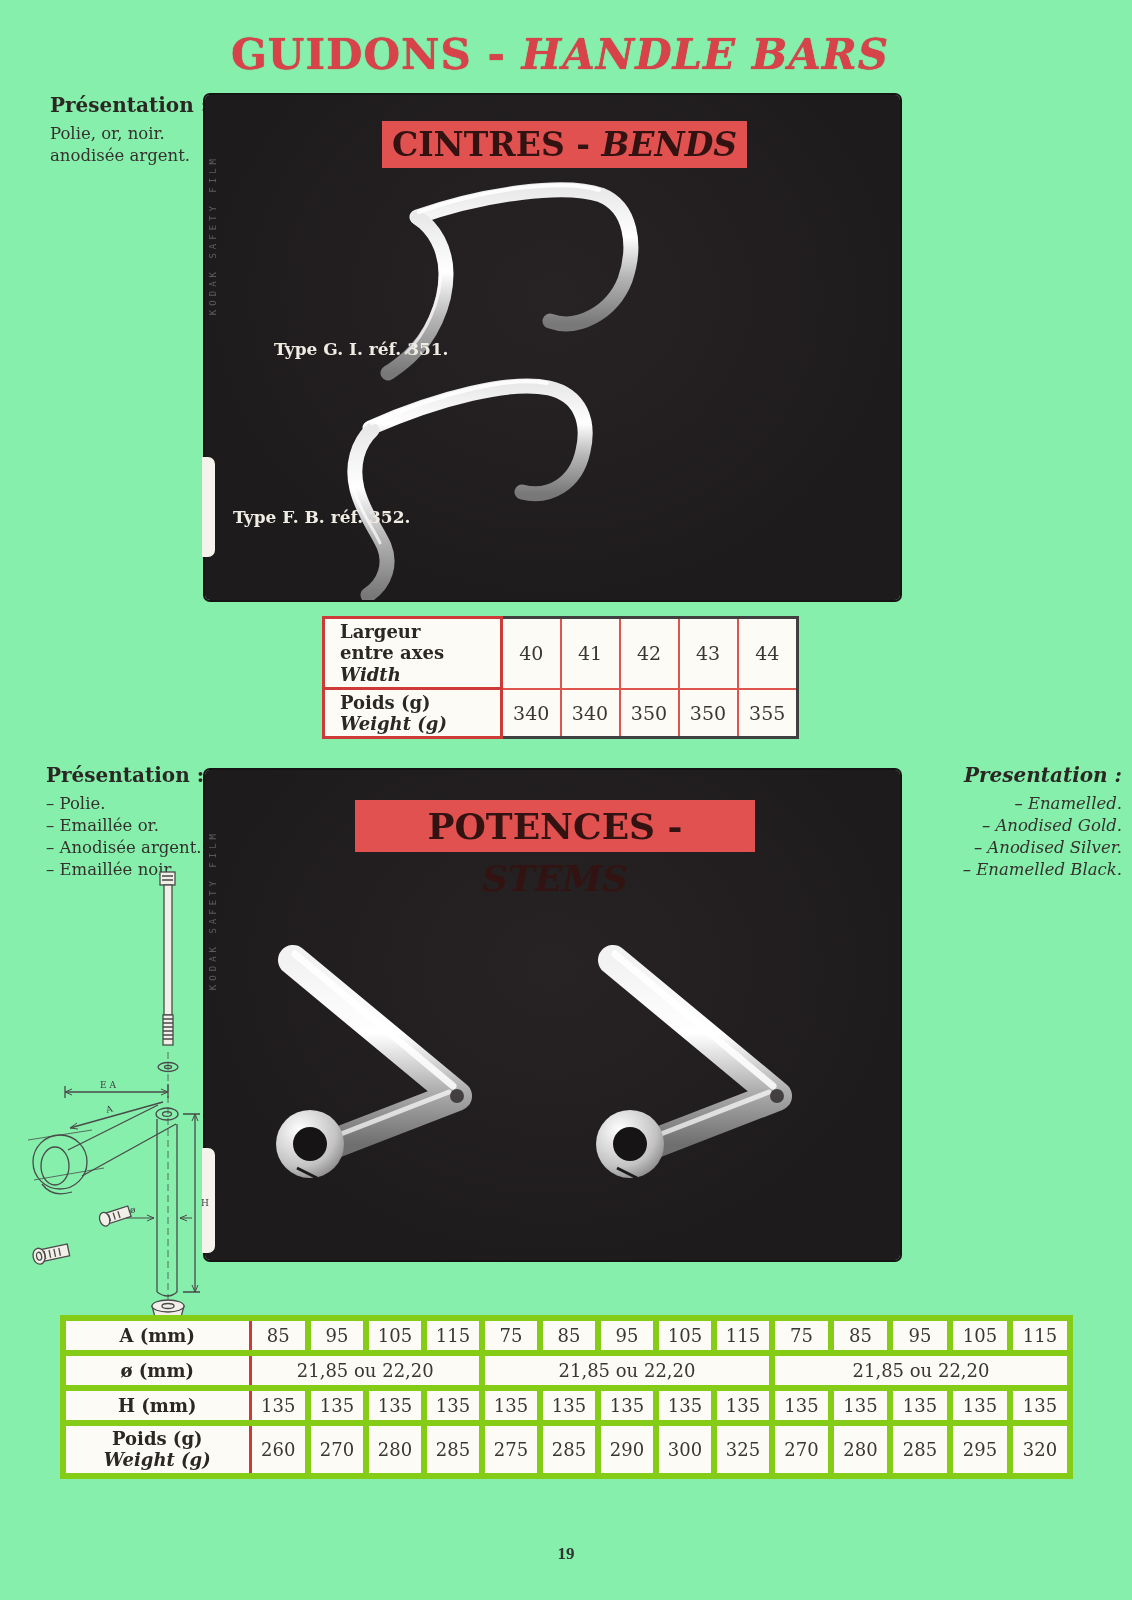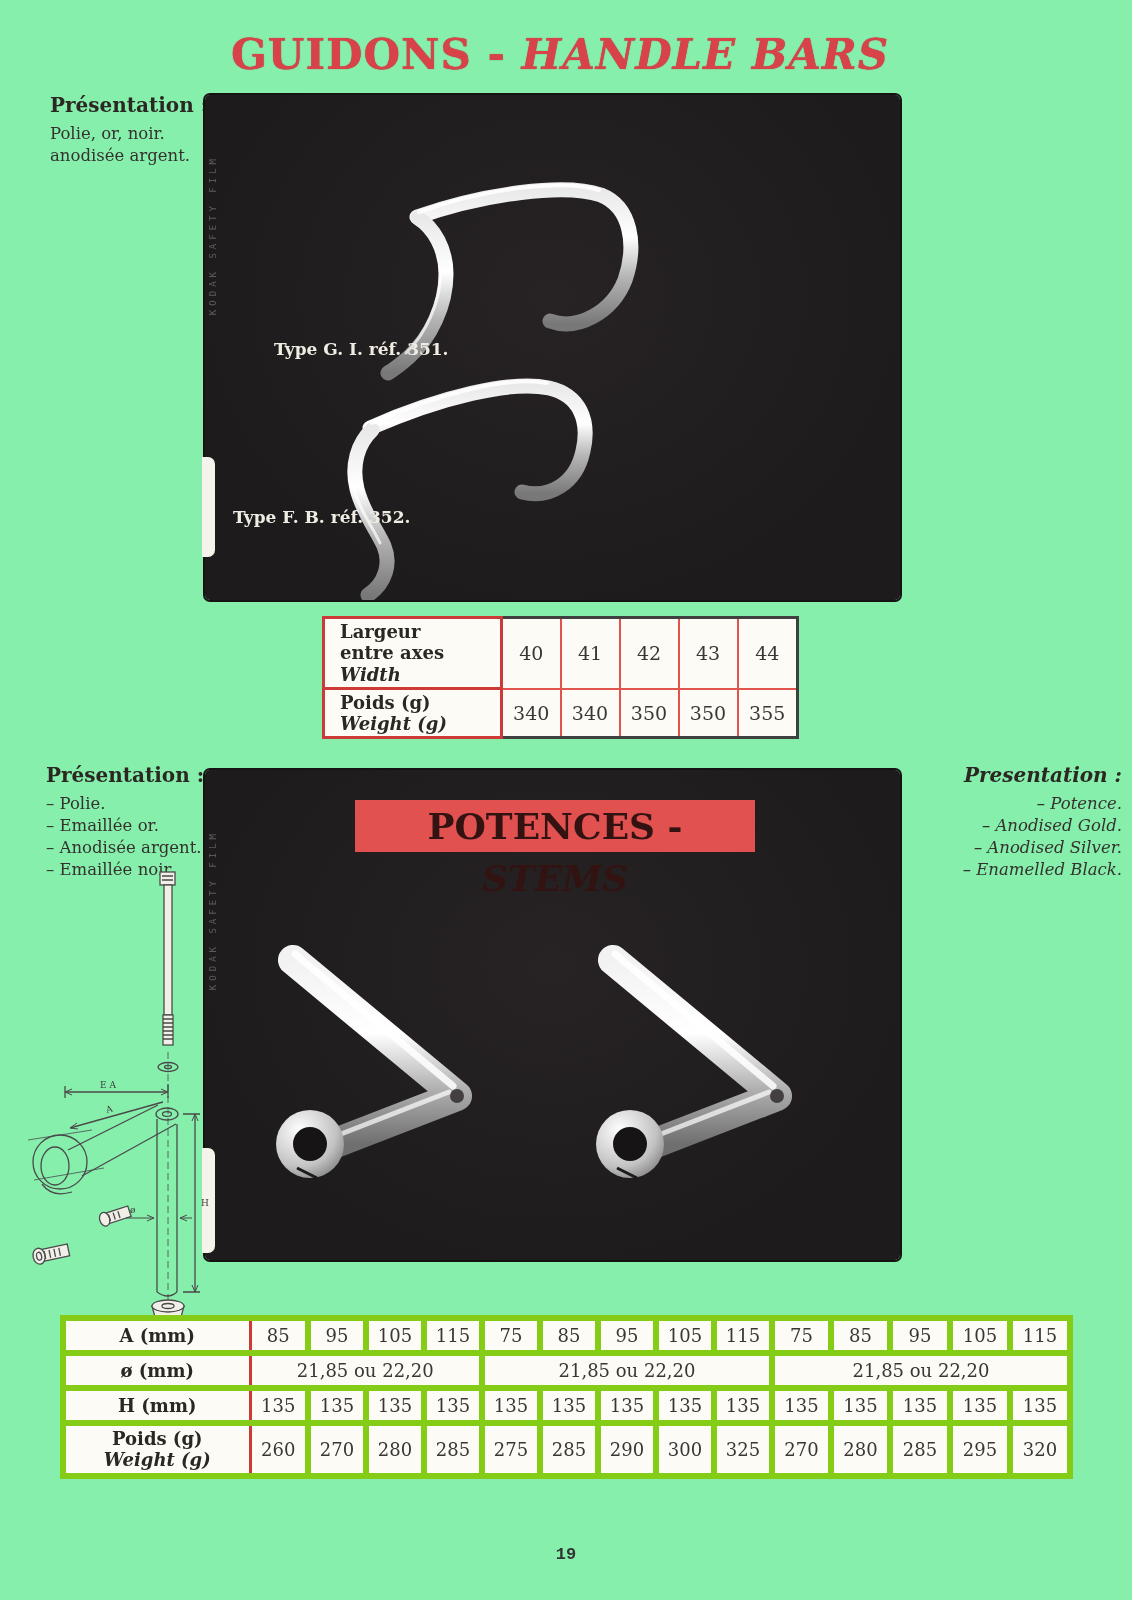--- a/index.html
+++ b/index.html
@@ -60,21 +60,21 @@
   .t2 td.rl{font-weight:bold;border-right:3px solid #cd3a37;color:#2b2824;}
   .t2 td.gb{border-left:3px solid #cd3a37;}
   .t2 tr.wrow td{height:45px;}
   .t2 td.wlbl{font-weight:bold;line-height:1.15;color:#2b2824;}
 
   
   .drawing{position:absolute;left:8px;top:862px;}
 
   
   .pageno{position:absolute;bottom:36px;left:0;width:1132px;text-align:center;
-          font-size:17px;font-weight:bold;font-family:Liberation Mono, monospace;color:#333;}
+          font-size:17px;font-weight:bold;font-family:Liberation Serif, serif;color:#333;}
 </style>
 </head>
 <body>
 
 <div class="page">
 
   <div class="main-title">
     <span>GUIDONS</span><span> - </span><span class="en">HANDLE BARS</span>
   </div>
 
@@ -103,20 +103,23 @@
         <path d="M236 175 C 236 206, 221 239, 201 258" stroke="#ffffff" stroke-width="3" opacity="0.7"></path>
       </g>
 
       <g fill="none" stroke-linecap="round">
         <path d="M165 333 C 235 302, 306 285, 344 293 C 375 300, 385 326, 378 356 C 371 389, 344 404, 317 397" stroke="url(#chrome1)" stroke-width="15"></path>
         <path d="M167 335 C 153 348, 146 370, 152 394 C 158 418, 172 435, 179 451 C 186 468, 181 488, 163 500" stroke="url(#chrome1)" stroke-width="15"></path>
         <path d="M167 328 C 237 297, 305 281, 342 288" stroke="#ffffff" stroke-width="4" opacity="0.85"></path>
         <path d="M148 392 C 154 415, 168 432, 175 448" stroke="#ffffff" stroke-width="3" opacity="0.7"></path>
       </g>
     </svg>
+    <div class="banner banner1">
+      <span>CINTRES</span><span> - </span><span class="en">BENDS</span>
+    </div>
     <div class="photo-label lab1">Type G. I. réf. 351.</div>
     <div class="photo-label lab2">Type F. B. réf. 352.</div>
     <div class="notch notch1"></div>
   </div>
 
   <table class="t1">
     <colgroup>
         <col style="width:178px">
         <col style="width:59px">
         <col style="width:59px">
@@ -154,21 +157,21 @@
   <div class="pres presFR">
     <div class="pres-title">Présentation :</div>
     <div>– Polie.</div>
     <div>– Emaillée or.</div>
     <div>– Anodisée argent.</div>
     <div>– Emaillée noir.</div>
   </div>
 
   <div class="pres presEN">
     <div class="pres-title">Presentation :</div>
-    <div>– Potence.</div>
+    <div>– Enamelled.</div>
     <div>– Anodised Gold.</div>
     <div>– Anodised Silver.</div>
     <div>– Enamelled Black.</div>
   </div>
 
   <div class="photo photo2">
     <div class="film-edge">KODAK SAFETY FILM</div>
     <svg class="photo-svg" width="695" height="490" viewBox="0 0 695 490">
       <defs>
         <linearGradient id="chrome2" x1="0" y1="0" x2="0" y2="1">

